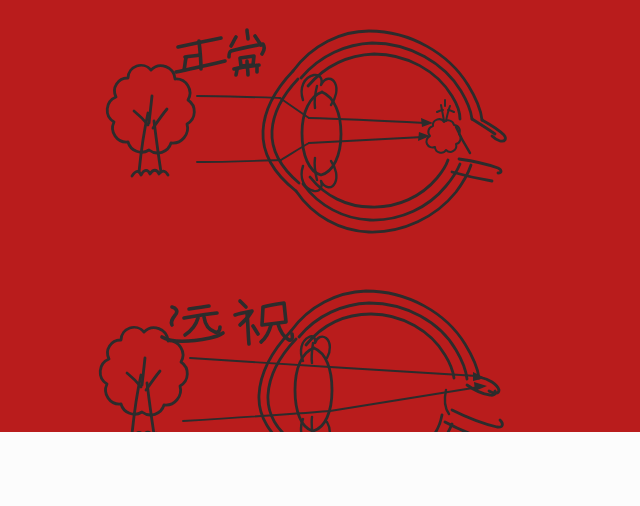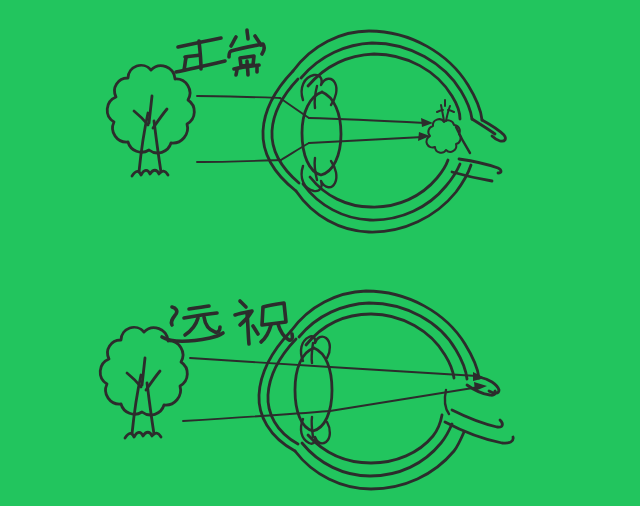--- a/index.html
+++ b/index.html
@@ -1,19 +1,19 @@
 <!DOCTYPE html>
 <html><head>
 <meta charset="utf-8">
 <style>
   html,body{margin:0;padding:0;background:#fcfcfc;}
   .stage{
     position:relative;
-    width:640px;height:506px;
-    background:#22c55e;
+    width:640px;height:432px;
+    background:#b91c1c;
     overflow:hidden;
     font-family:"DejaVu Sans", sans-serif;
   }
   .stage svg{position:absolute;left:0;top:0;}
   .hand{fill:none;stroke:#2c2c2c;stroke-linecap:round;stroke-linejoin:round;}
   .w-label{stroke-width:3.6;}
   .w-eye{stroke-width:2.8;}
   .w-thin{stroke-width:2.4;}
   .w-ray{stroke-width:1.9;}
   .w-mini{stroke-width:2;}

